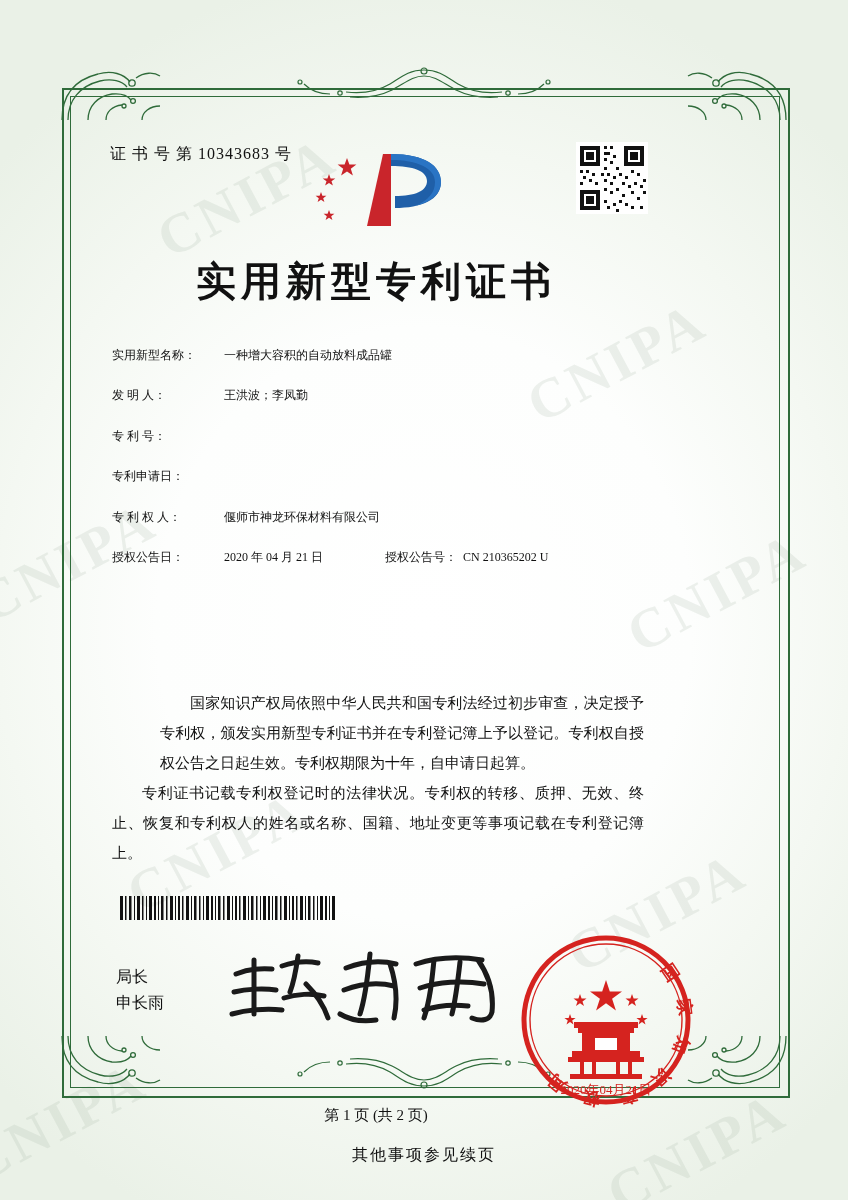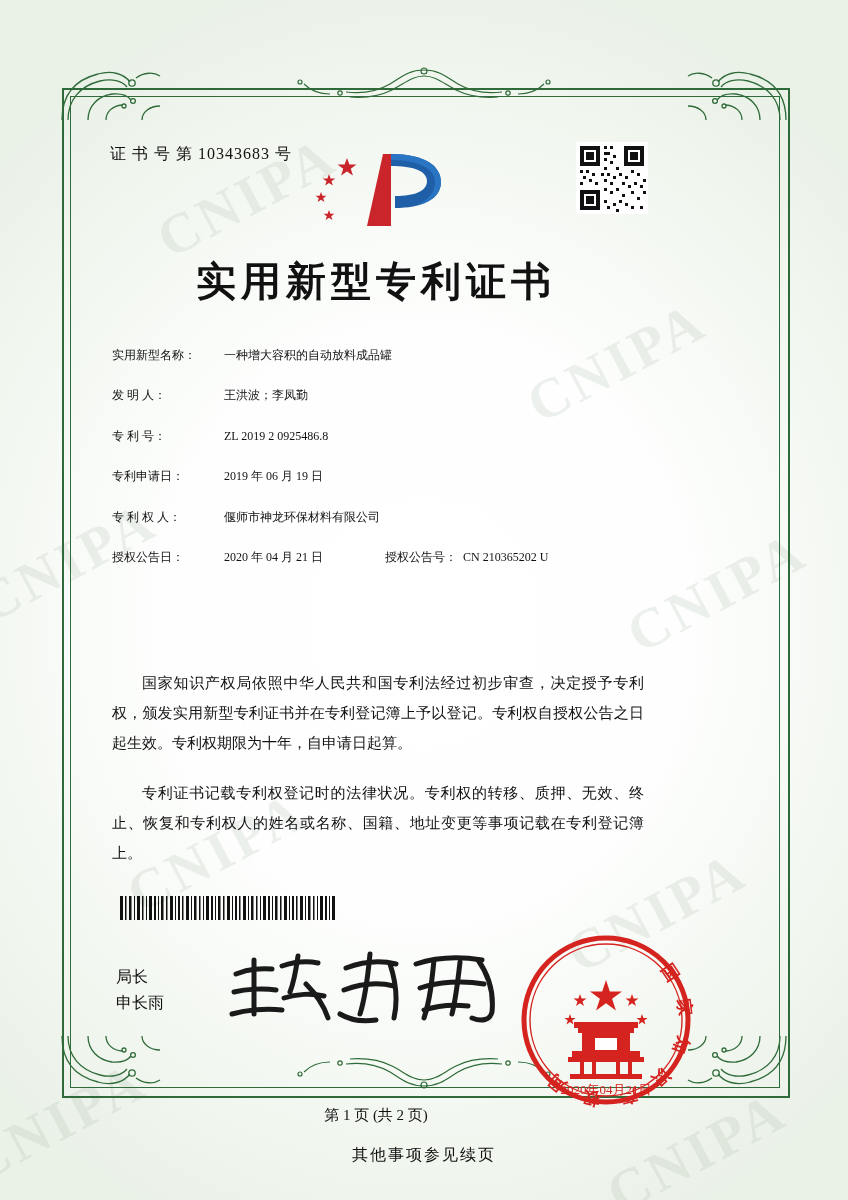--- a/index.html
+++ b/index.html
@@ -177,21 +177,21 @@
     position: absolute;
     left: 42px;
     right: 38px;
     font-family: "Liberation Serif", "DejaVu Serif", serif;
     font-size: 15px;
     line-height: 30px;
     color: #111;
     text-align: justify;
     text-indent: 30px;
   }
-  #para1 { top: 572px; }
+  #para1 { top: 592px; margin-left: 48px; }
   #para2 { top: 682px; }
 
   
   #barcode {
     position: absolute;
     left: 50px;
     top: 800px;
     width: 216px;
     height: 24px;
   }
@@ -434,25 +434,23 @@
       <div class="field-row">
         <div class="field-label">实用新型名称：</div>
         <div class="field-value">一种增大容积的自动放料成品罐</div>
       </div>
       <div class="field-row">
         <div class="field-label">发    明    人：</div>
         <div class="field-value">王洪波；李凤勤</div>
       </div>
       <div class="field-row">
         <div class="field-label">专    利    号：</div>
-        <div class="field-value">ZL 2019 2 0925486.8</div>
       </div>
       <div class="field-row">
         <div class="field-label">专利申请日：</div>
-        <div class="field-value">2019 年 06 月 19 日</div>
       </div>
       <div class="field-row">
         <div class="field-label">专  利  权  人：</div>
         <div class="field-value">偃师市神龙环保材料有限公司</div>
       </div>
       <div class="field-row">
         <div class="field-label">授权公告日：</div>
         <div class="row-inline field-value">
           <span>2020 年 04 月 21 日</span>
           <span class="inline-label2">授权公告号：</span>

